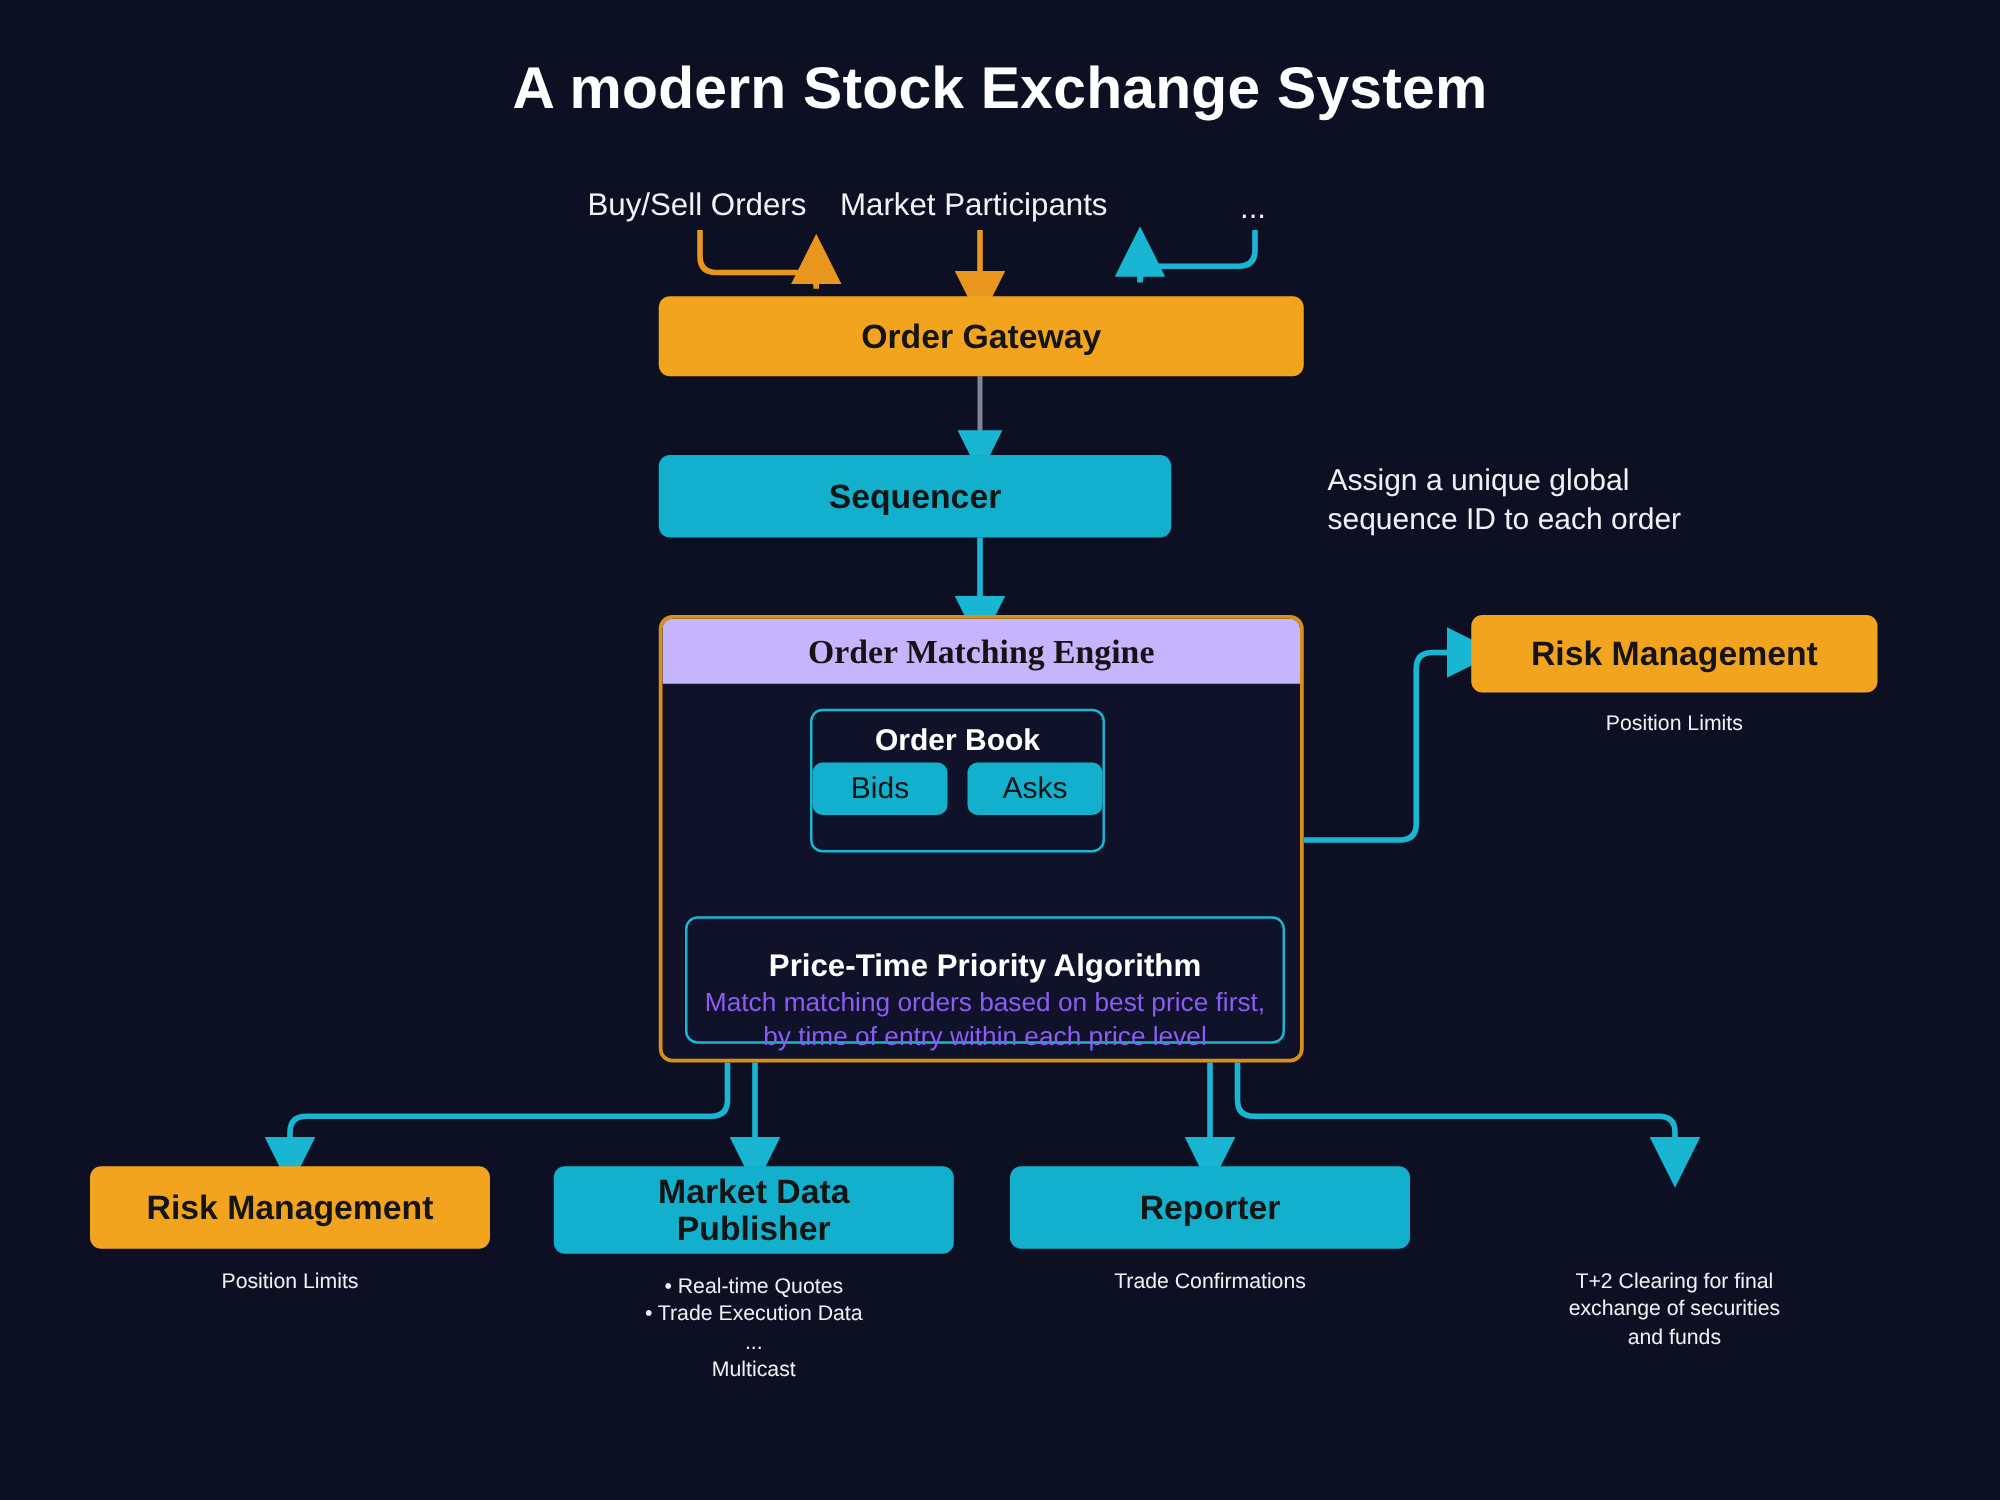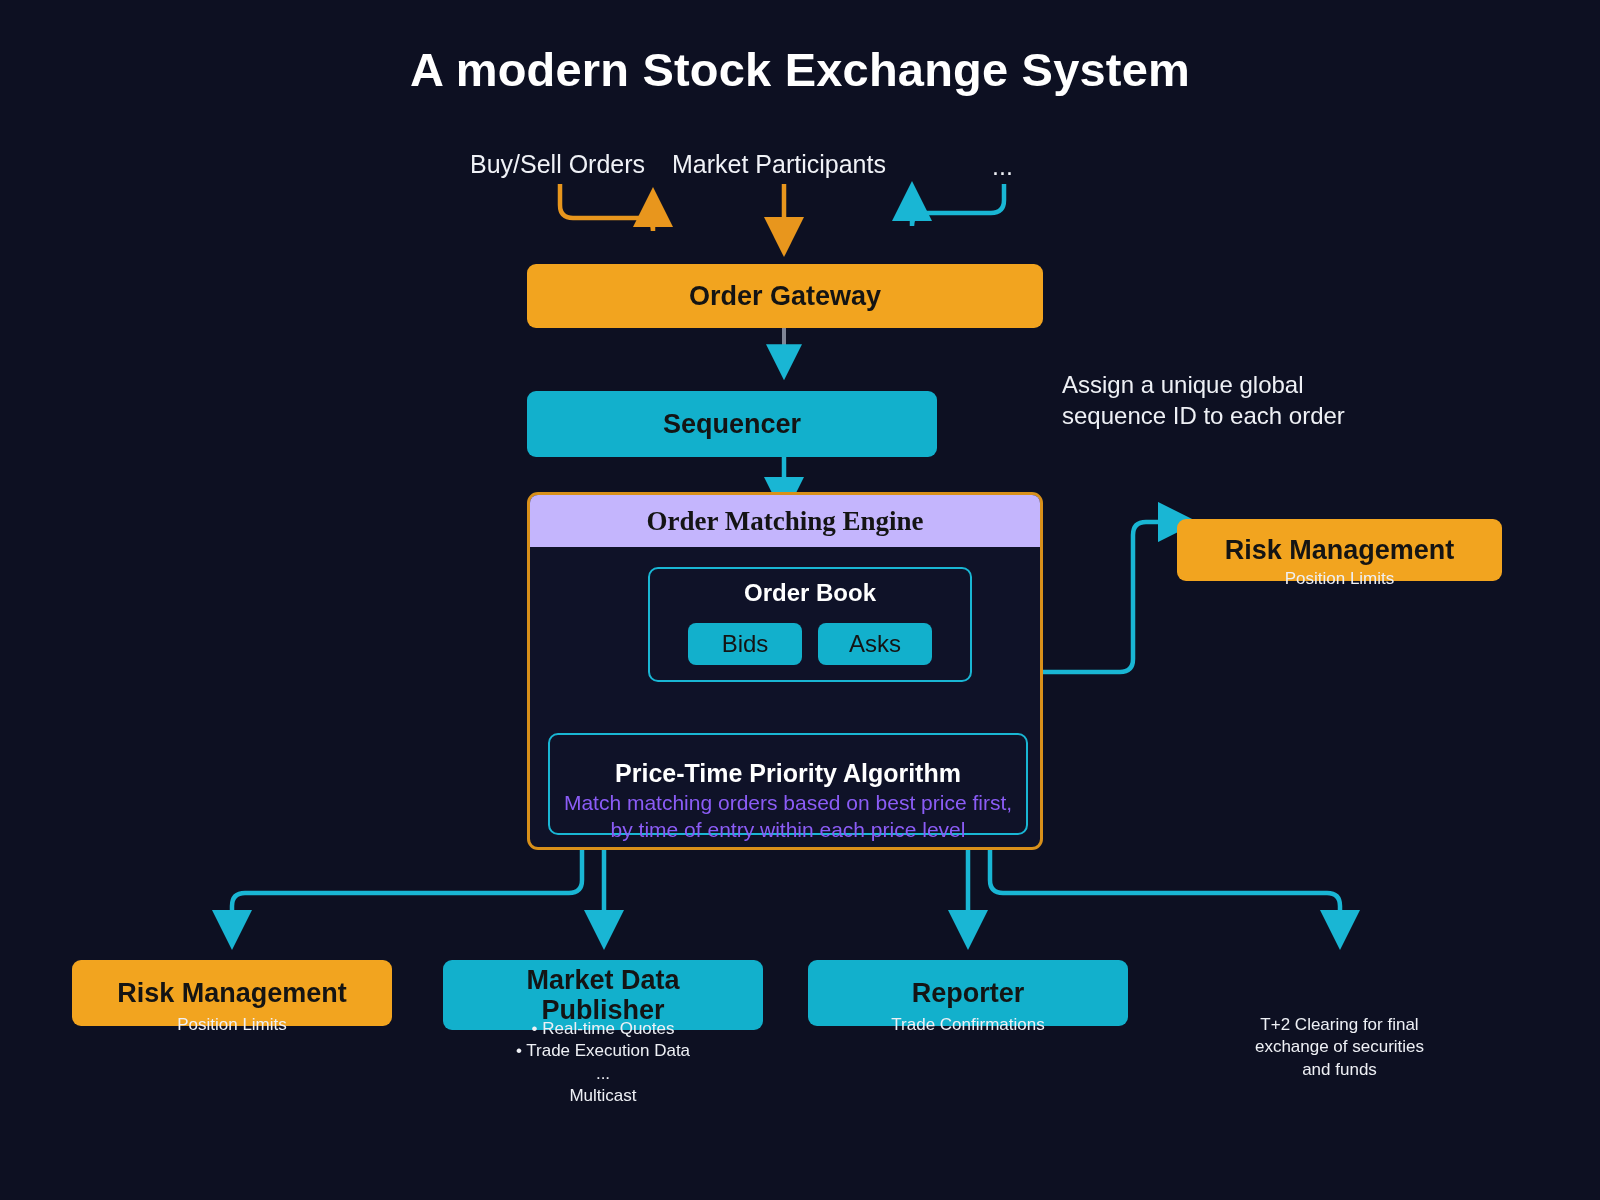--- a/index.html
+++ b/index.html
@@ -47,21 +47,20 @@
     border-radius: 9px;
     display: flex;
     align-items: center;
     justify-content: center;
     text-align: center;
     color: #141414;
     font-size: 27px;
     font-weight: bold;
     line-height: 1.12;
     padding: 16px 10px;
-    margin-top: 27px;
   }
   .node.orange { background: #f2a41f; }
   .node.cyan   { background: #12b0cc; }
 
   .caption {
     position: absolute;
     color: #eef0f5;
     font-size: 17px;
     text-align: center;
     line-height: 1.32;
@@ -94,37 +93,37 @@
     align-items: center;
     justify-content: center;
     color: #141414;
     font-size: 27px;
     font-weight: bold;
     font-family: Liberation Serif, serif;
   }
   #order-book {
     position: absolute;
     left: 118px; top: 72px;
-    width: 324px; height: 115px;
+    width: 236px; height: 115px;
     box-sizing: border-box;
     border: 2.5px solid #19b6d4;
     border-radius: 10px;
   }
   #order-book-title {
     margin-top: 10px;
     text-align: center;
     color: #ffffff;
     font-size: 24px;
     font-weight: bold;
   }
   .ob-row {
     display: flex;
     justify-content: center;
     gap: 16px;
-    margin-top: 16px;
+    margin-top: 3px;
   }
   .ob-chip {
     background: #12b0cc;
     border-radius: 8px;
     width: 114px;
     height: 42px;
     display: flex;
     align-items: center;
     justify-content: center;
     color: #141414;

